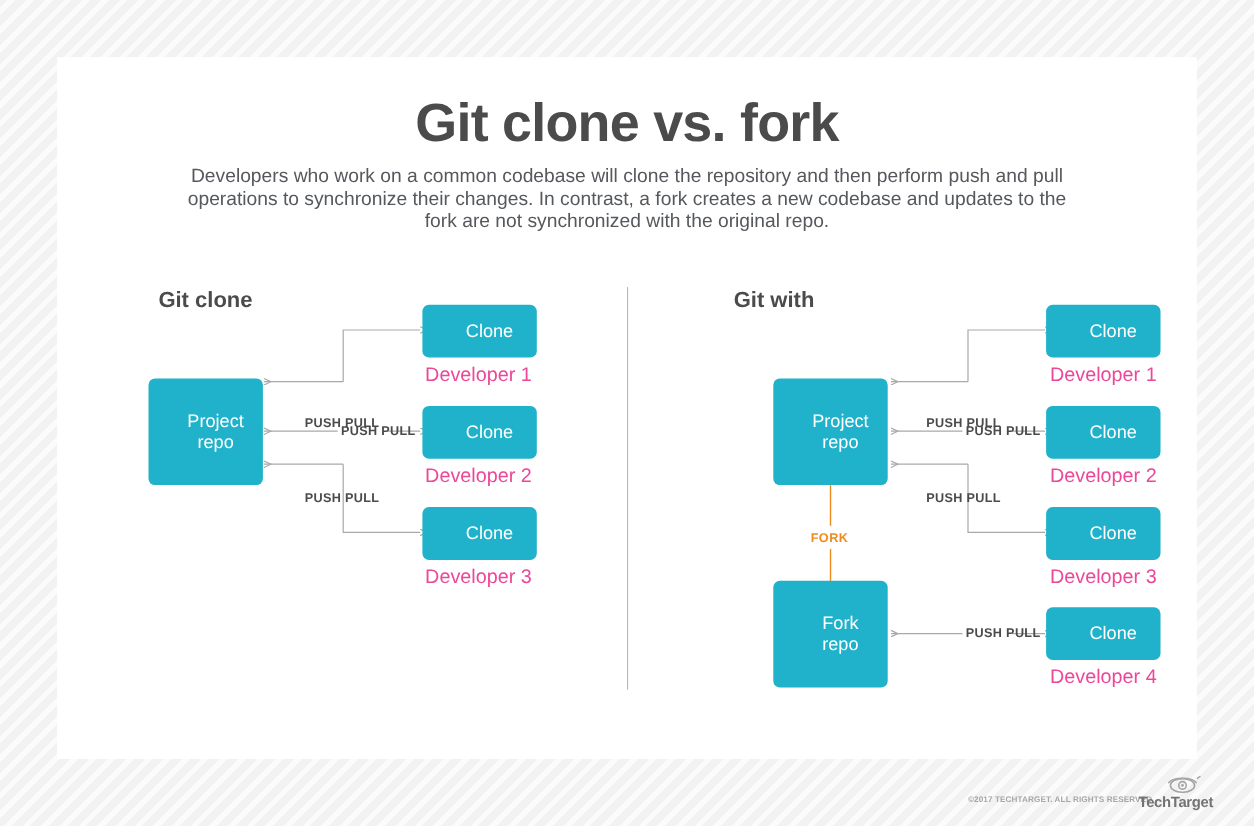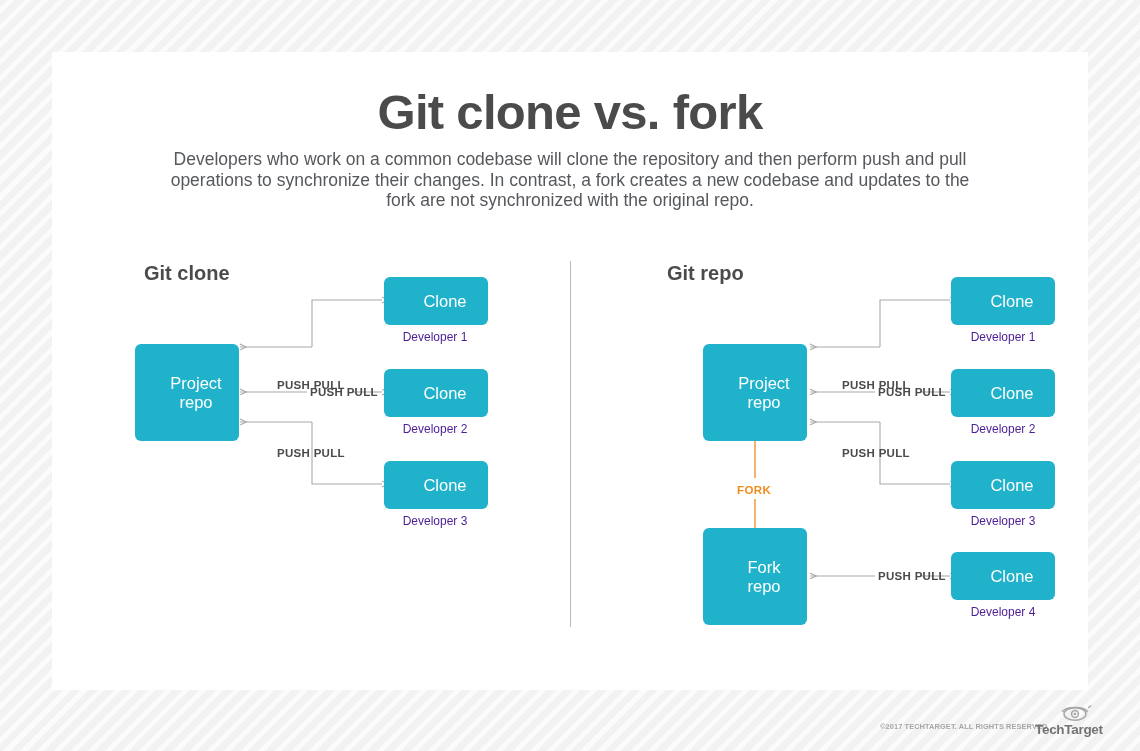--- a/index.html
+++ b/index.html
@@ -97,22 +97,22 @@
     box-sizing: border-box;
     padding-left: 18px;
   }
   .repo-node { width: 104px; height: 97px; }
   .clone-node { width: 104px; height: 48px; }
 
   .dev-label {
     position: absolute;
     width: 150px;
     text-align: center;
-    font-size: 12px;
-    color: #4c1d95;
+    font-size: 18px;
+    color: #ec4899;
     white-space: nowrap;
   }
 
   
   .pp-label {
     position: absolute;
     font-size: 11.5px;
     font-weight: bold;
     color: #4b4b4b;
     letter-spacing: 0.3px;
@@ -226,21 +226,21 @@
     <div class="node clone-node" style="left:332px; top:409px;">
       <span>Clone</span>
     </div>
     <div class="dev-label" style="left:308px; top:462px;">Developer 3</div>
     <div class="pp-label" style="left:225px; top:395px;">PUSH PULL</div>
 
   </div>
 
   <div class="panel" id="panel-fork">
 
-    <div class="panel-heading" id="heading-fork">Git repo</div>
+    <div class="panel-heading" id="heading-fork">Git with</div>
 
     <svg class="wires">
       <defs>
         <marker id="ahL2" markerWidth="7" markerHeight="7" refX="6.2" refY="3" orient="auto">
           <path d="M6.2,0.3 L0.6,3 L6.2,5.7" fill="none" stroke="#a9a9a9" stroke-width="1"></path>
         </marker>
         <marker id="ahR2" markerWidth="7" markerHeight="7" refX="0.8" refY="3" orient="auto">
           <path d="M0.8,0.3 L6.4,3 L0.8,5.7" fill="none" stroke="#a9a9a9" stroke-width="1"></path>
         </marker>
         <marker id="ahFork" markerWidth="8" markerHeight="8" refX="3.5" refY="6.4" orient="auto">

